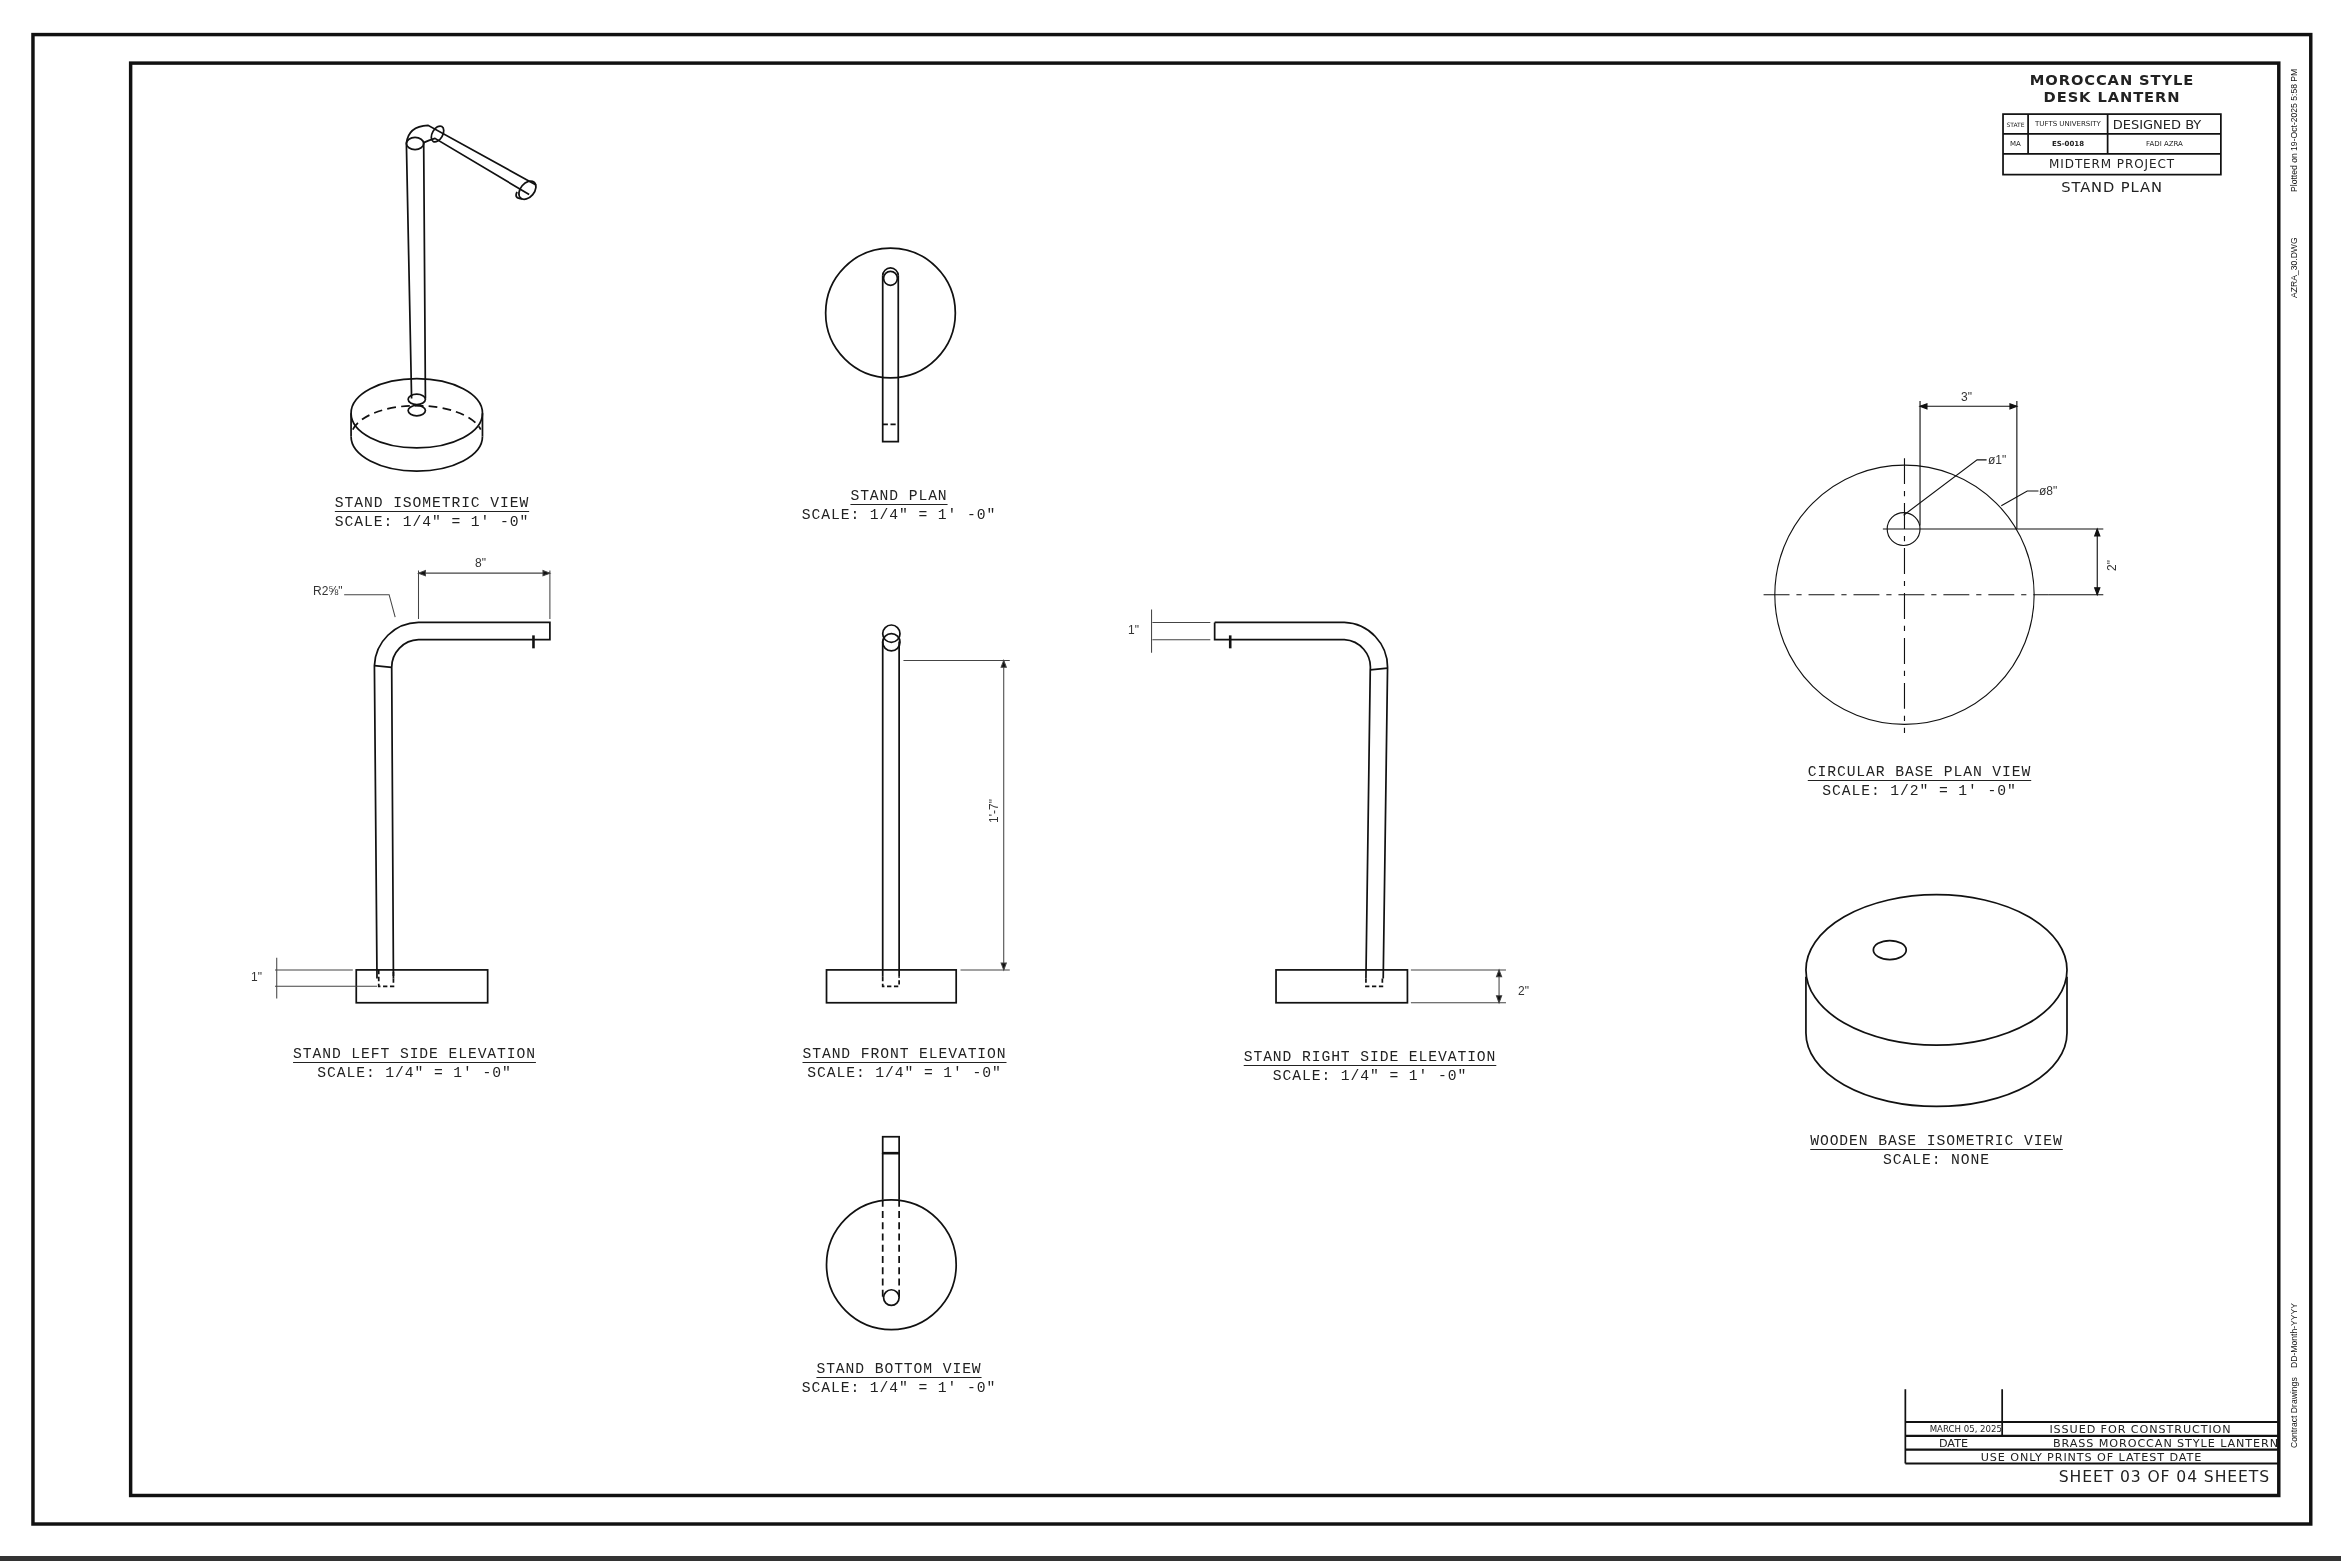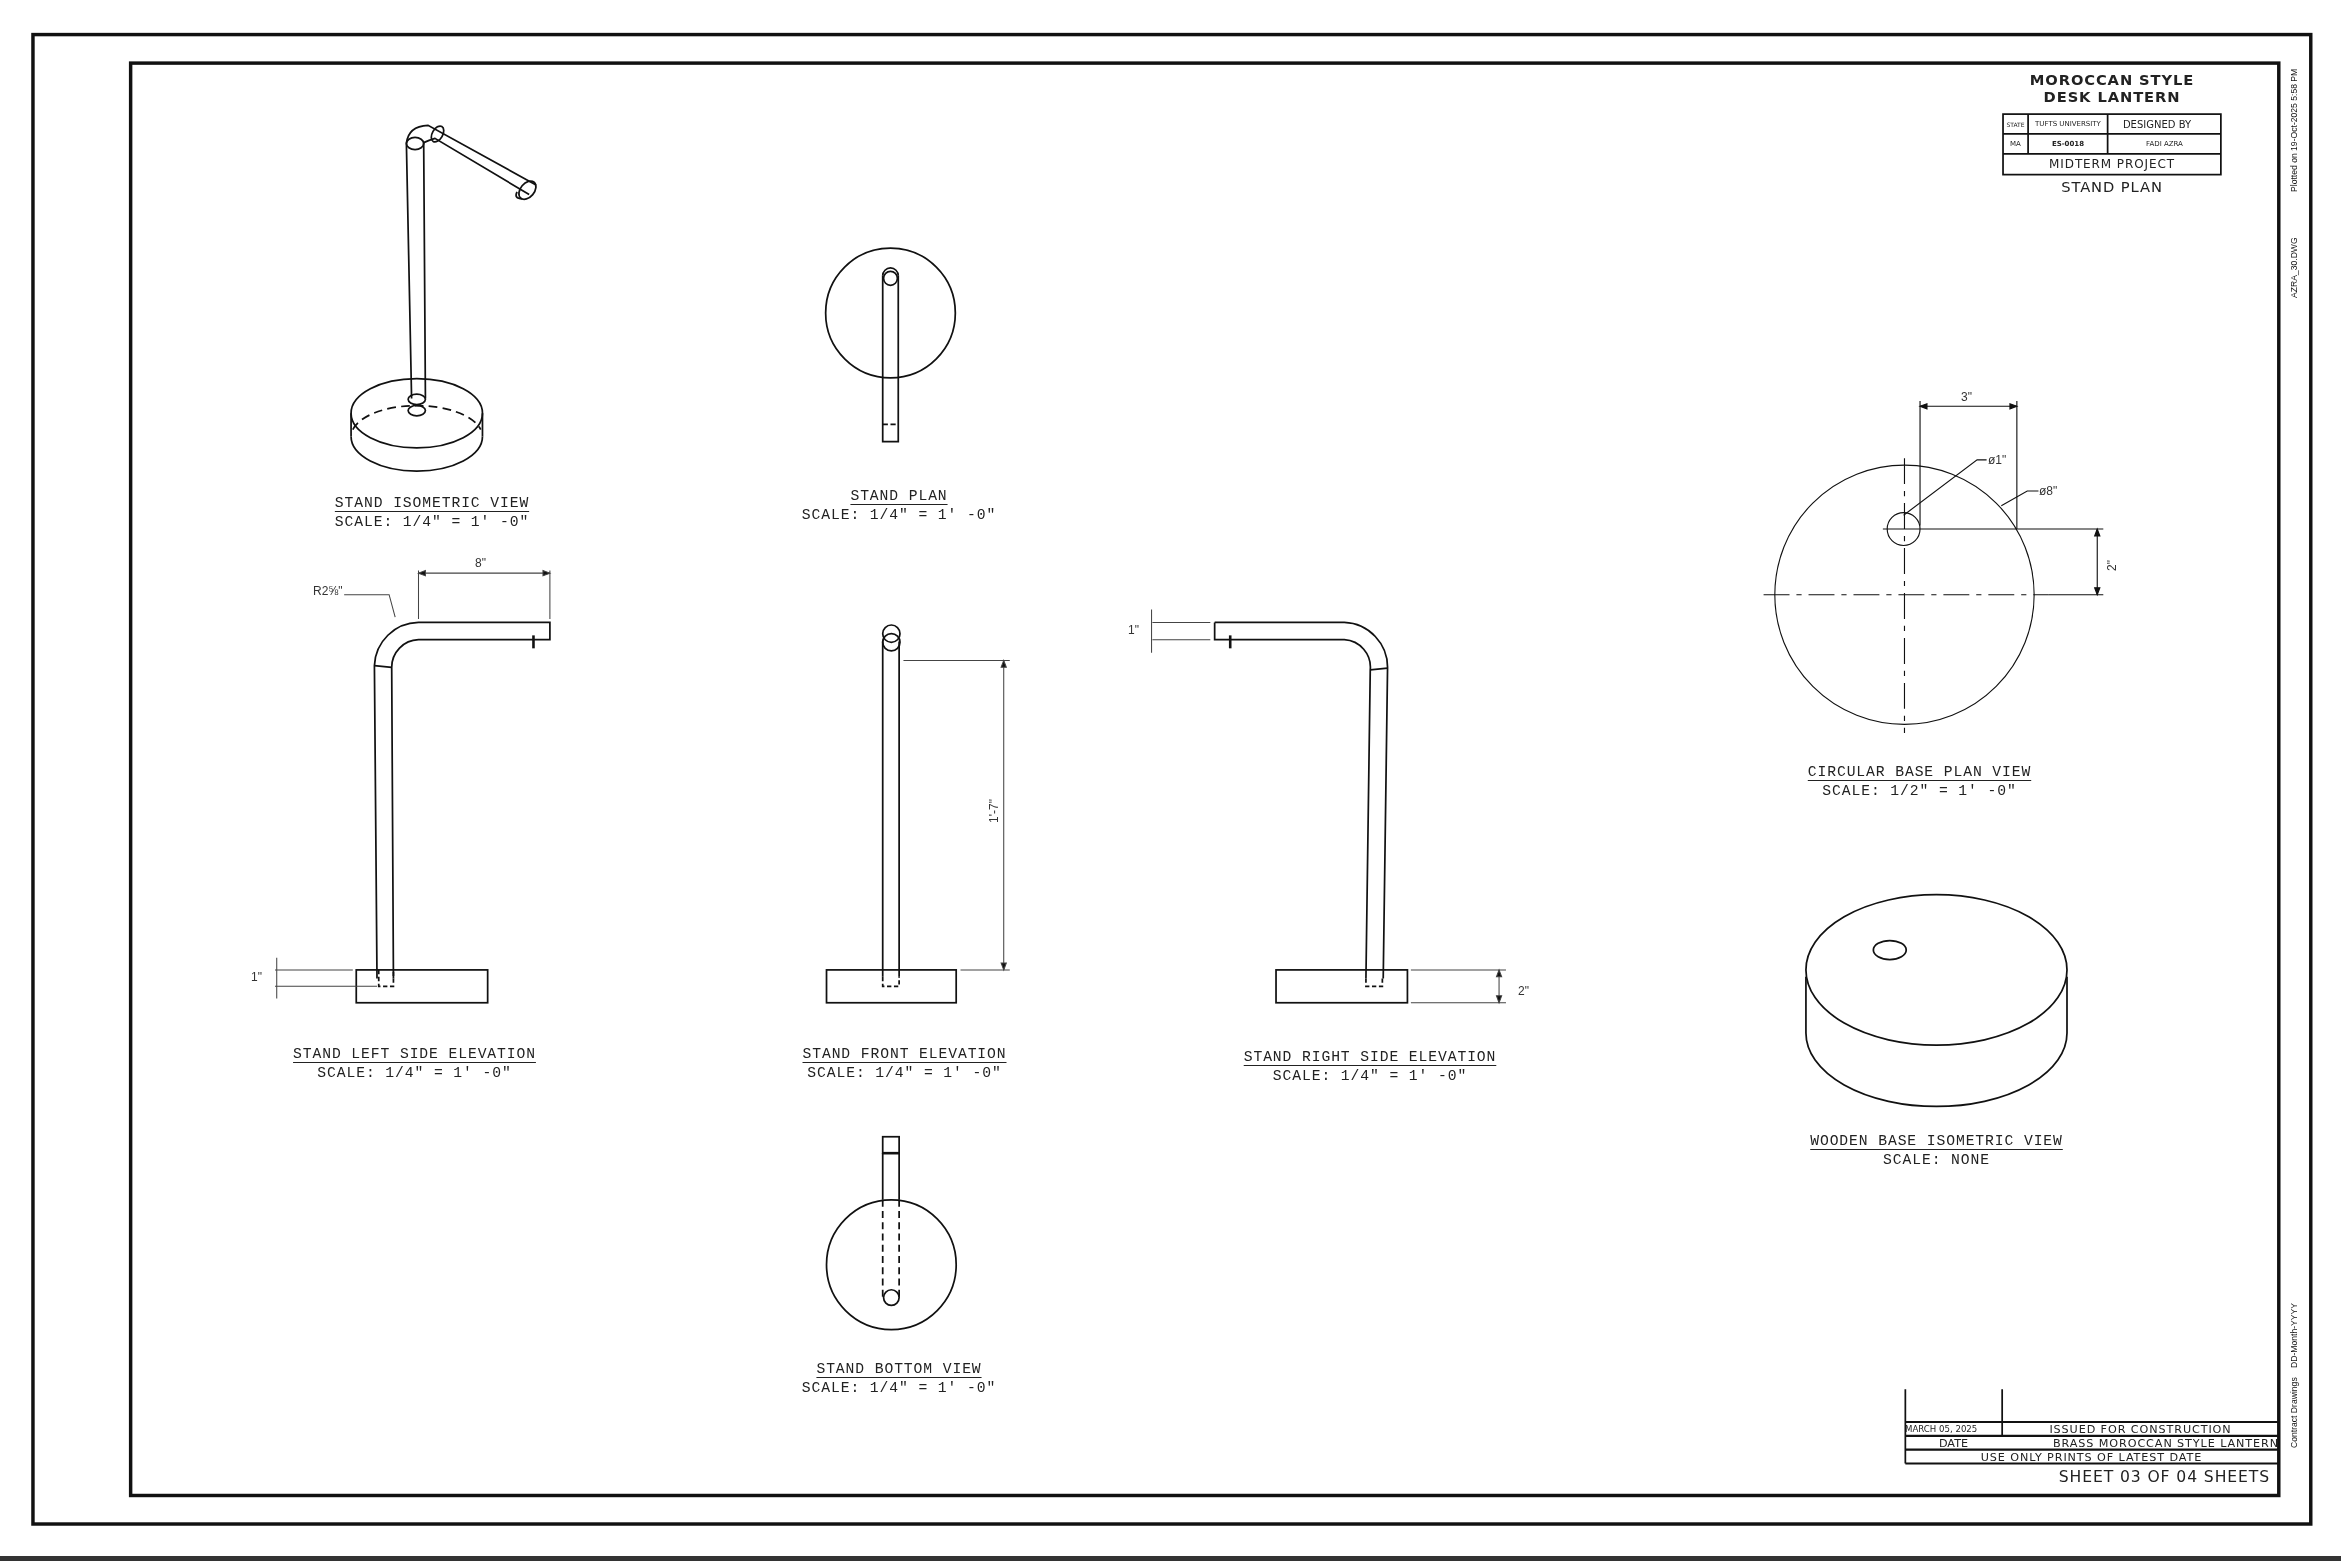--- a/index.html
+++ b/index.html
@@ -127,28 +127,28 @@
     <path d="M2204,1645 L2636,1645 M2204,1661 L2636,1661 M2204,1677 L2636,1677 M2204,1693 L2636,1693" stroke-width="2.5"></path>
   </g>
 </svg>
 
 <div class="tb-title" style="left:2003px;top:71px;width:218px;">
   <span>MOROCCAN STYLE</span><br>
   <span>DESK LANTERN</span>
 </div>
 <div class="rev" style="left:2003px;top:117px;width:25px;font-size:6px;text-align:center;line-height:15.6px;">STATE</div>
 <div class="rev" style="left:2028px;top:117px;width:80px;font-size:7px;text-align:center;line-height:15.6px;">TUFTS UNIVERSITY</div>
-<div class="rev" style="left:2108px;top:117px;width:98px;font-size:10px;text-align:center;line-height:15.6px;">DESIGNED BY</div>
+<div class="rev" style="left:2108px;top:117px;width:98px;font-size:13px;text-align:center;line-height:15.6px;">DESIGNED BY</div>
 <div class="rev" style="left:2003px;top:137px;width:25px;font-size:7px;text-align:center;line-height:15.6px;">MA</div>
 <div class="rev" style="left:2028px;top:137px;width:80px;font-size:7px;text-align:center;line-height:15.6px;font-weight:bold;">ES-0018</div>
 <div class="rev" style="left:2108px;top:137px;width:113px;font-size:7px;text-align:center;line-height:15.6px;">FADI AZRA</div>
 <div class="rev" style="left:2003px;top:156px;width:218px;font-size:12px;text-align:center;line-height:17.3px;letter-spacing:0.9px;">MIDTERM PROJECT</div>
 <div class="rev" style="left:2003px;top:178px;width:218px;font-size:14.7px;text-align:center;letter-spacing:0.9px;">STAND PLAN</div>
 
-<div class="rev" style="left:1905px;top:1423px;width:97px;font-size:8.6px;text-align:left;line-height:13px;">MARCH 05, 2025</div>
+<div class="rev" style="left:1905px;top:1423px;width:97px;font-size:8.6px;text-align:right;line-height:13px;">MARCH 05, 2025</div>
 <div class="rev" style="left:2002px;top:1423px;width:277px;font-size:11.2px;text-align:center;line-height:13px;letter-spacing:0.9px;">ISSUED FOR CONSTRUCTION</div>
 <div class="rev" style="left:1905px;top:1437px;width:97px;font-size:11.2px;text-align:center;line-height:13px;">DATE</div>
 <div class="rev" style="left:2002px;top:1437px;width:277px;font-size:11.2px;text-align:right;line-height:13px;letter-spacing:0.9px;">BRASS MOROCCAN STYLE LANTERN</div>
 <div class="rev" style="left:1905px;top:1451px;width:373px;font-size:11.2px;text-align:center;line-height:13px;letter-spacing:0.9px;">USE ONLY PRINTS OF LATEST DATE</div>
 <div class="rev" style="left:2002px;top:1468px;width:268px;font-size:15.6px;text-align:right;letter-spacing:0.9px;">SHEET 03 OF 04 SHEETS</div>
 
 <div class="vert" style="left:2289px;top:298px;">AZRA_30.DWG</div>
 <div class="vert" style="left:2289px;top:192px;">Plotted on 19-Oct-2025 5:58 PM</div>
 <div class="vert" style="left:2289px;top:1448px;">Contract Drawings</div>
 <div class="vert" style="left:2289px;top:1368px;">DD-Month-YYYY</div>

